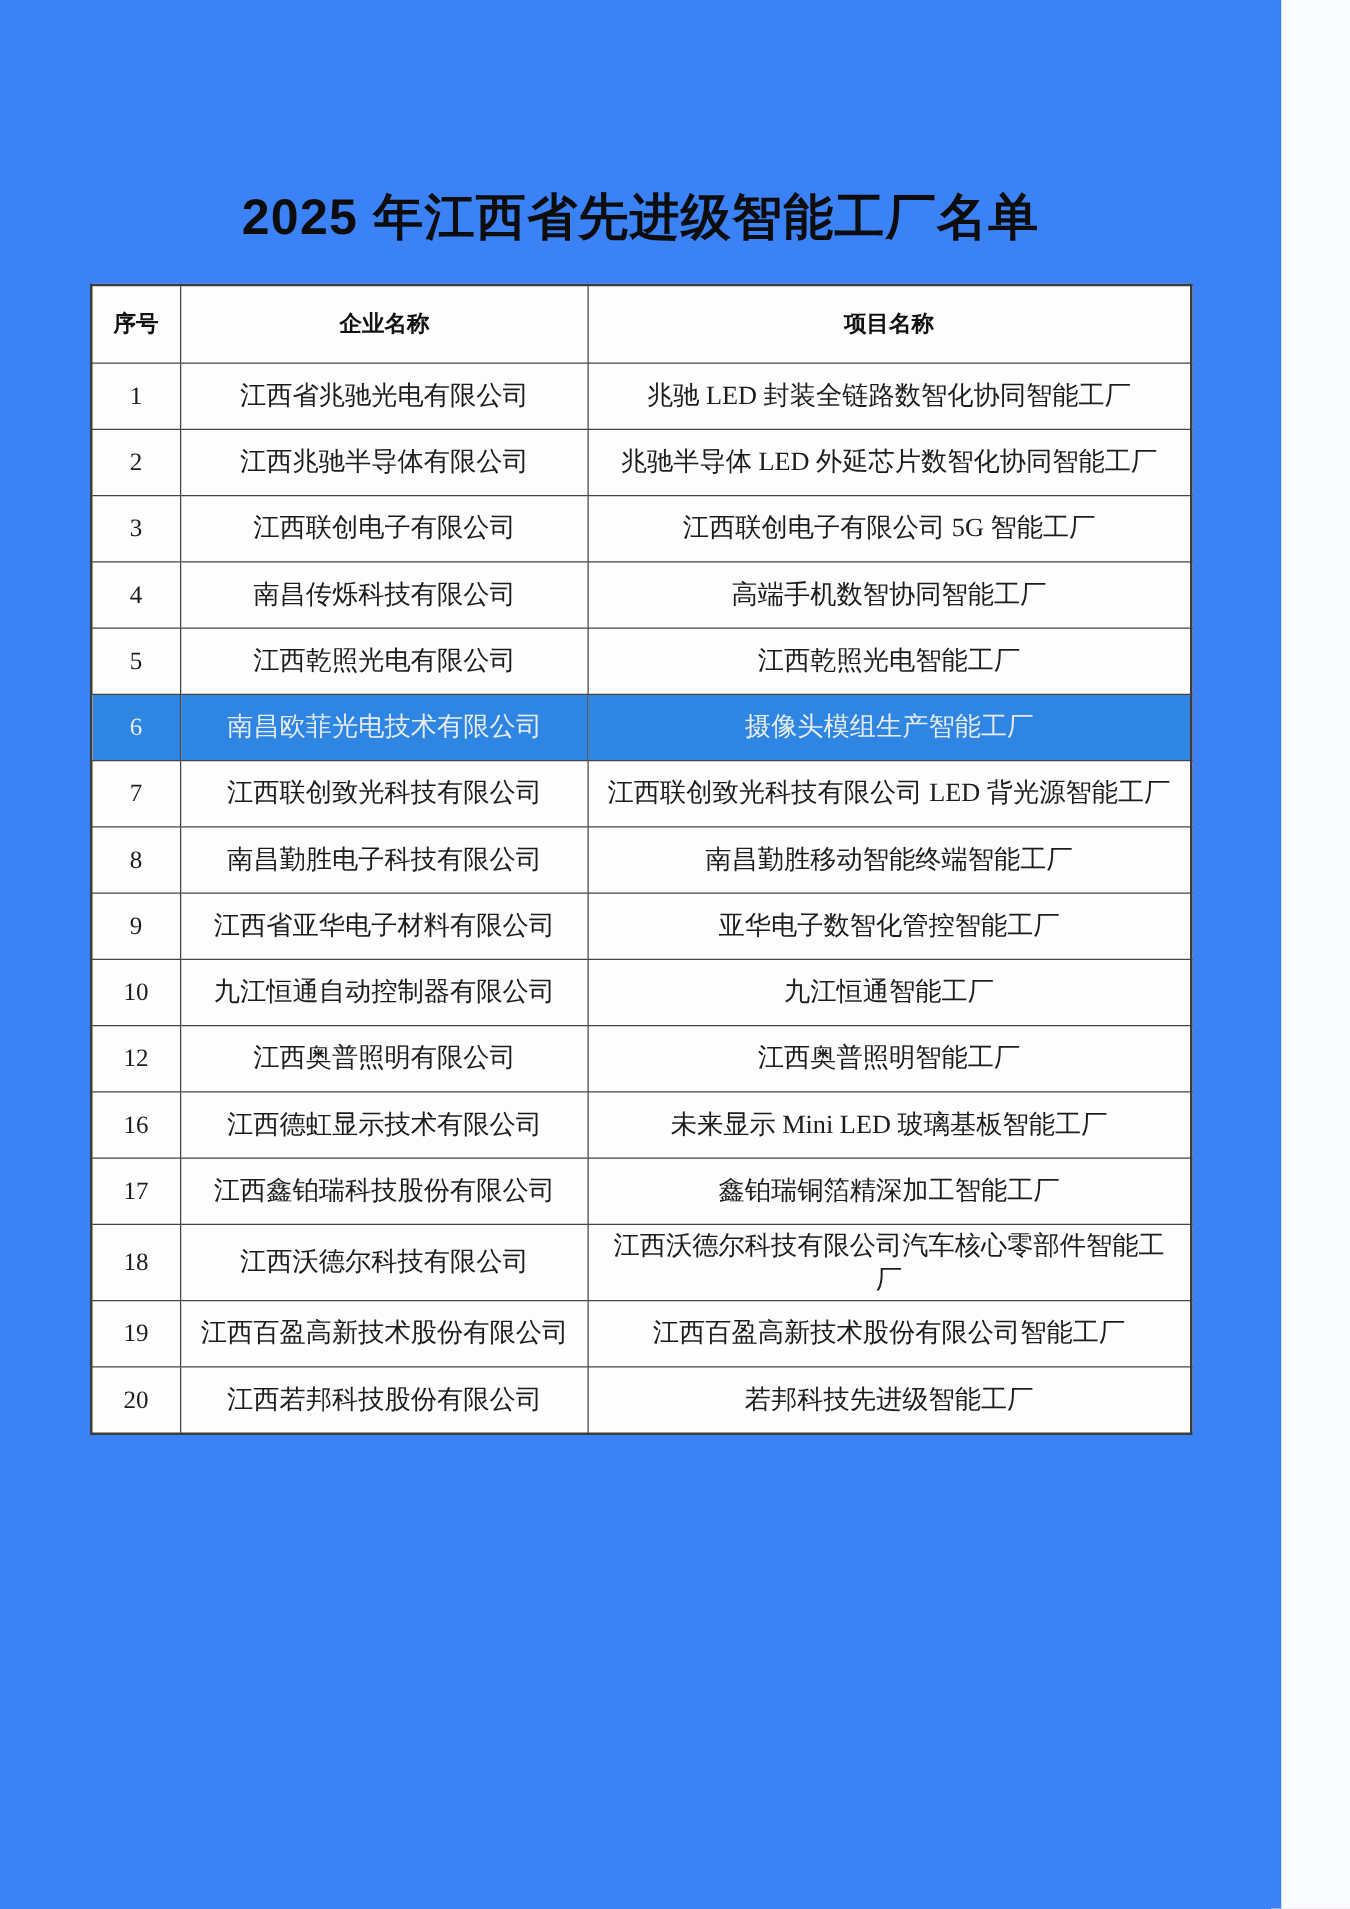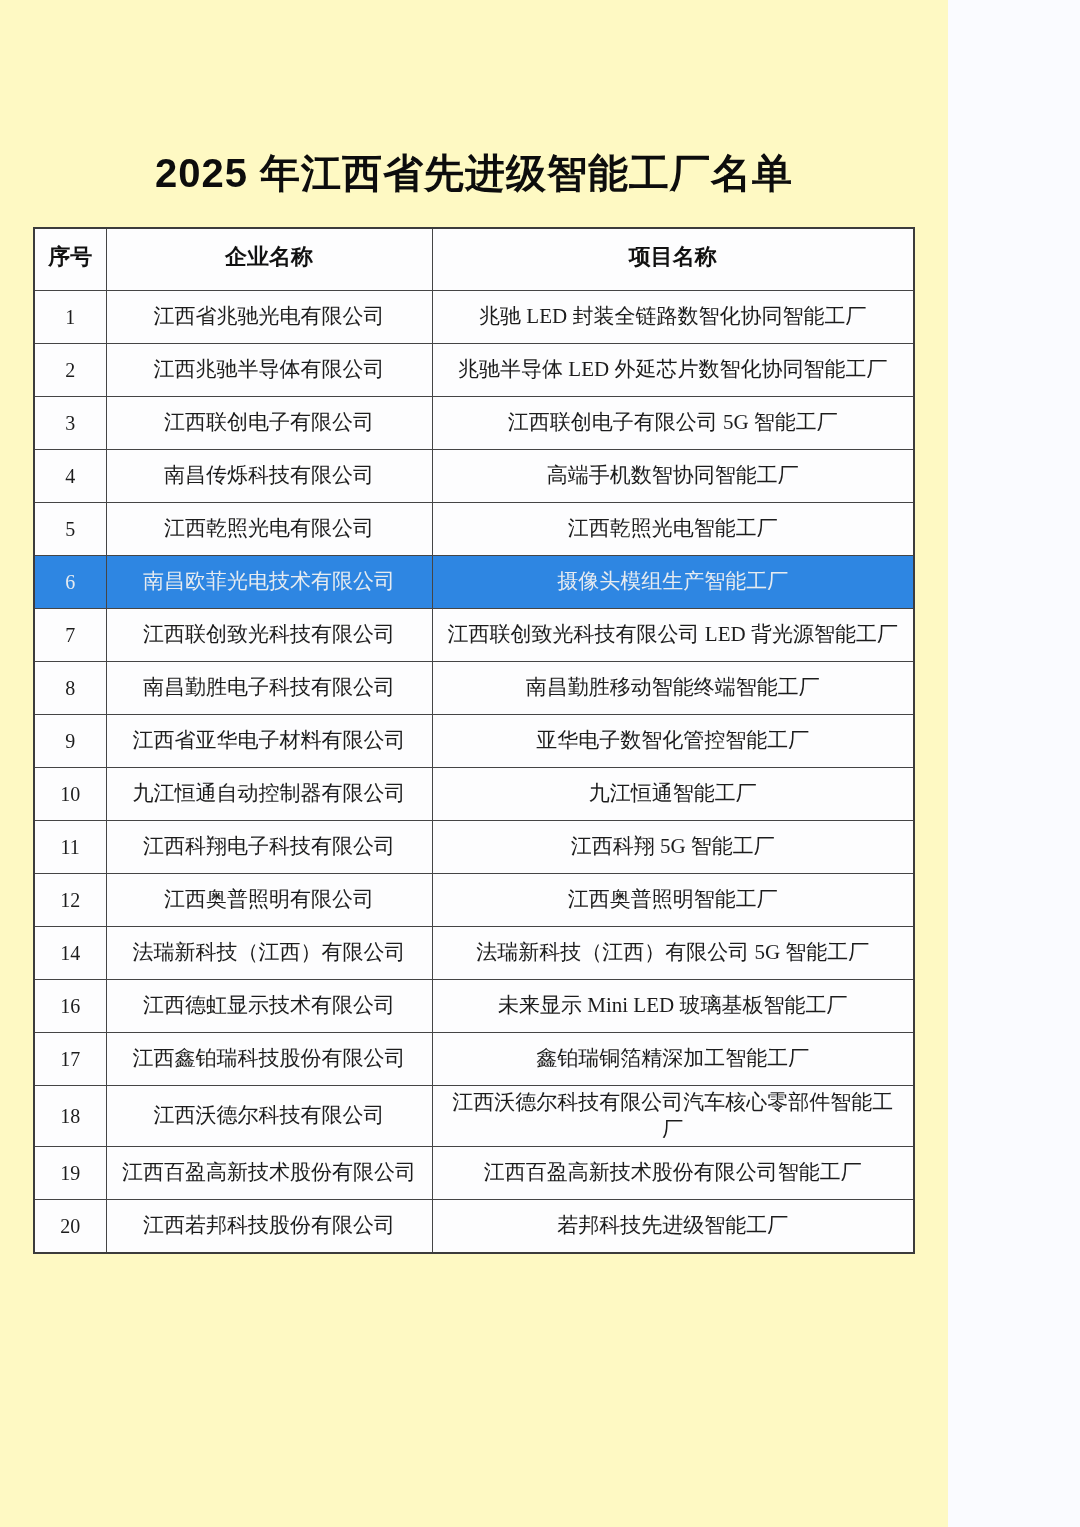--- a/index.html
+++ b/index.html
@@ -2,23 +2,23 @@
 <html><head>
 <meta charset="utf-8">
 <style>
   html, body {
     margin: 0;
     padding: 0;
     background: #fafbff;
   }
   .page {
     position: relative;
-    width: 948px;
+    width: 1025px;
     height: 1527px;
-    background: #fef9c3;
+    background: #3b82f6;
     overflow: hidden;
     font-family: "Liberation Serif", "DejaVu Serif", serif;
     color: #1c1c1c;
   }
   .doc-title {
     margin: 0;
     padding-top: 146px;
     text-align: center;
     font-family: "Liberation Sans", "DejaVu Sans", sans-serif;
     font-weight: bold;
@@ -42,23 +42,23 @@
     text-align: center;
     vertical-align: middle;
     padding: 3px 10px;
     line-height: 1.3;
     background: #fdfdfe;
     box-sizing: border-box;
     overflow: hidden;
   }
   thead tr { height: 62px; }
   th {
-    font-family: Liberation Mono, monospace;
+    font-family: Liberation Sans, sans-serif;
     font-weight: bold;
-    font-size: 22px;
+    font-size: 18px;
     color: #111;
     text-align: center;
   }
   tbody tr { height: 53px; }
   td { font-size: 21px; }
   td.no-cell { font-size: 20px; }
   tbody tr.highlight td {
     background: #2e86e2;
     color: #e6ebf0;
   }
@@ -127,33 +127,23 @@
           <td class="no-cell">9</td>
           <td class="company-cell">江西省亚华电子材料有限公司</td>
           <td class="project-cell">亚华电子数智化管控智能工厂</td>
         </tr>
         <tr>
           <td class="no-cell">10</td>
           <td class="company-cell">九江恒通自动控制器有限公司</td>
           <td class="project-cell">九江恒通智能工厂</td>
         </tr>
         <tr>
-          <td class="no-cell">11</td>
-          <td class="company-cell">江西科翔电子科技有限公司</td>
-          <td class="project-cell">江西科翔 5G 智能工厂</td>
-        </tr>
-        <tr>
           <td class="no-cell">12</td>
           <td class="company-cell">江西奥普照明有限公司</td>
           <td class="project-cell">江西奥普照明智能工厂</td>
-        </tr>
-        <tr>
-          <td class="no-cell">14</td>
-          <td class="company-cell">法瑞新科技（江西）有限公司</td>
-          <td class="project-cell">法瑞新科技（江西）有限公司 5G 智能工厂</td>
         </tr>
         <tr>
           <td class="no-cell">16</td>
           <td class="company-cell">江西德虹显示技术有限公司</td>
           <td class="project-cell">未来显示 Mini LED 玻璃基板智能工厂</td>
         </tr>
         <tr>
           <td class="no-cell">17</td>
           <td class="company-cell">江西鑫铂瑞科技股份有限公司</td>
           <td class="project-cell">鑫铂瑞铜箔精深加工智能工厂</td>

